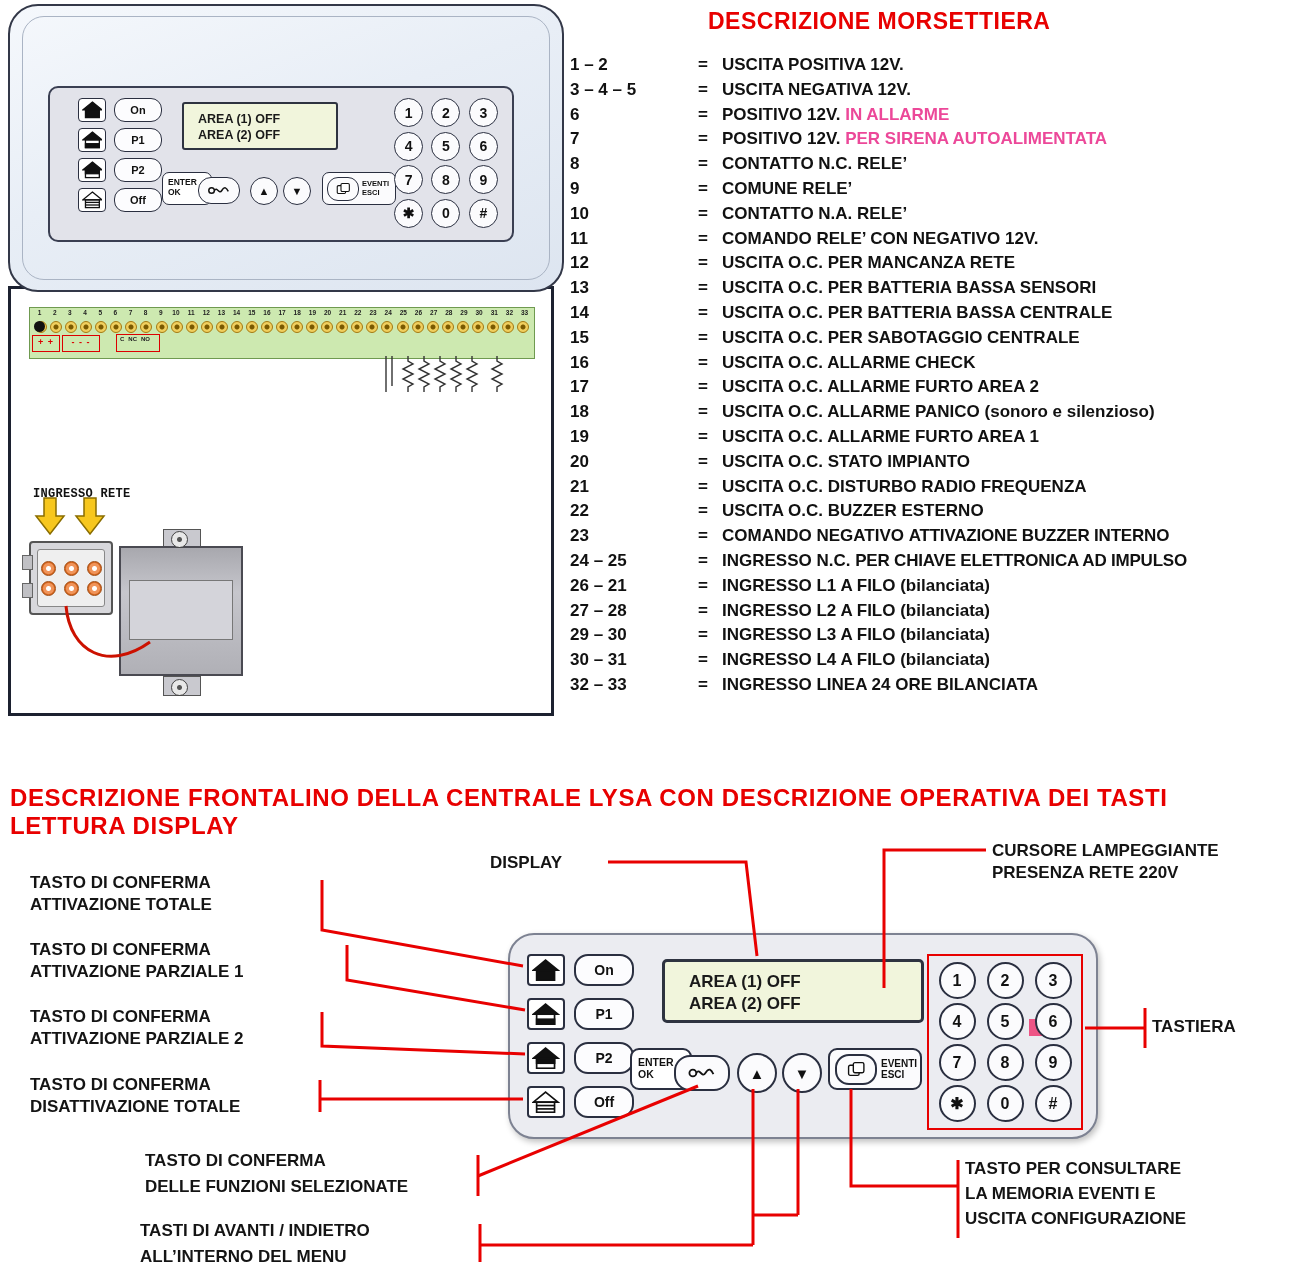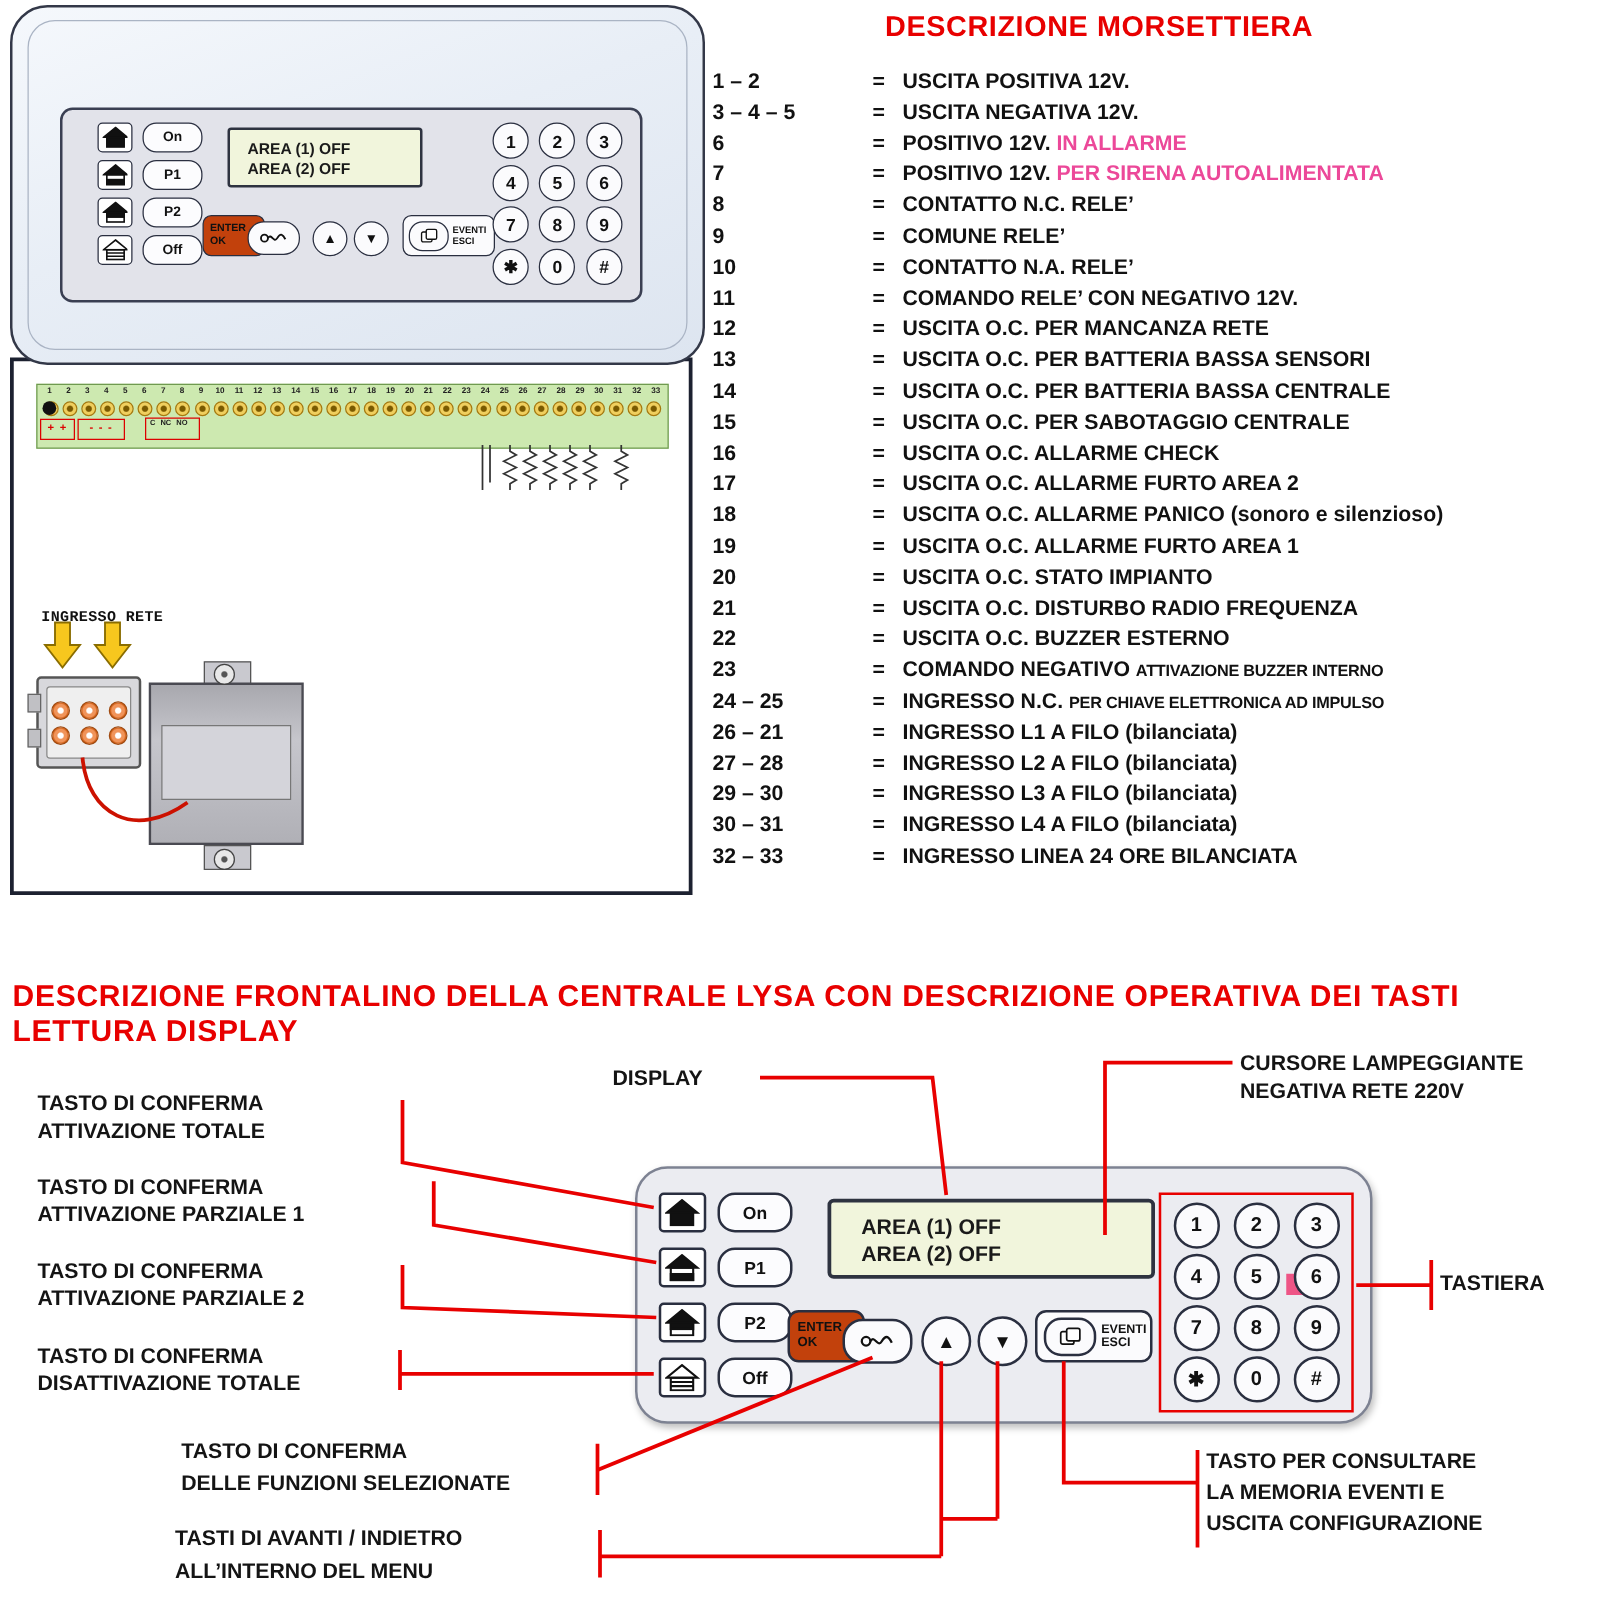--- a/index.html
+++ b/index.html
@@ -44,21 +44,21 @@
   .panel-s .btn-row{left:28px;gap:8px;}
   .panel-s .icon-box{width:26px;height:22px;}
   .panel-s .oval-btn{width:46px;height:22px;border-radius:11px;font-size:11px;}
   .house-svg{width:80%;height:80%;fill:#111;stroke:#111;stroke-width:1.5;}
   .lcd{background:#f1f5dc;border:2px solid #2e3340;border-radius:3px;font-weight:bold;color:#1a1a1a;}
   .disp-s{position:absolute;left:132px;top:14px;width:156px;height:48px;padding:7px 0 0 14px;font-size:12.5px;line-height:16px;box-sizing:border-box;}
   .keypad{display:grid;grid-template-columns:repeat(3,1fr);place-items:center;}
   .keypad-s{position:absolute;left:340px;top:8px;width:112px;height:134px;}
   .key{display:flex;align-items:center;justify-content:center;border-radius:50%;background:#fbfbfd;border:1.8px solid #2a2f40;font-weight:bold;color:#111;}
   .keypad-s .key{width:27px;height:27px;font-size:14px;}
-  .enter-btn{position:absolute;background:#c2410c;border:1.8px solid #2a2f40;font-weight:bold;color:#111;box-sizing:border-box;}
+  .enter-btn{position:absolute;background:#ffffff;border:1.8px solid #2a2f40;font-weight:bold;color:#111;box-sizing:border-box;}
   .enter-s{left:112px;top:84px;width:50px;height:33px;border-radius:7px;font-size:8.5px;line-height:9.5px;padding:5px 0 0 5px;}
   .keyoval{position:absolute;background:#fbfbfd;border:1.8px solid #2a2f40;display:flex;align-items:center;justify-content:center;}
   .keyoval-s{left:148px;top:89px;width:40px;height:25px;border-radius:13px;}
   .key-svg{width:26px;height:13px;stroke:#111;fill:none;stroke-width:1.6;}
   .arrow-btn{position:absolute;border-radius:50%;background:#fbfbfd;border:1.8px solid #2a2f40;display:flex;align-items:center;justify-content:center;color:#111;}
   .up-s,.down-s{width:26px;height:26px;top:89px;font-size:11px;}
   .up-s{left:200px;} .down-s{left:233px;}
   .eventi-btn{position:absolute;background:#fbfbfd;border:1.8px solid #2a2f40;display:flex;align-items:center;box-sizing:border-box;}
   .eventi-s{left:272px;top:84px;width:74px;height:33px;border-radius:7px;gap:3px;padding:0 4px;}
   .pages-oval{border:1.5px solid #2a2f40;display:flex;align-items:center;justify-content:center;background:#fbfbfd;}
@@ -67,21 +67,21 @@
   .eventi-txt{font-weight:bold;color:#111;}
   .eventi-s .eventi-txt{font-size:7.5px;line-height:8.5px;}
 
   
   .mors{position:absolute;left:570px;top:8px;width:716px;z-index:3;}
   .mors-title{font-size:23px;font-weight:bold;color:#e80000;margin:0 0 20px 138px;letter-spacing:.5px;}
   .m-row{display:flex;align-items:baseline;height:24.8px;font-size:17px;font-weight:bold;color:#111;white-space:nowrap;}
   .m-num{width:128px;flex:none;}
   .m-eq{width:24px;flex:none;}
   .m-text .red{color:#ec4899;}
-  .m-text .cond{font-size:13px;letter-spacing:-.2px;}
+  .m-text .cond{font-size:17px;letter-spacing:-.2px;}
 
   
   .sect-title{position:absolute;left:10px;top:784px;width:1280px;font-size:24px;font-weight:bold;color:#e80000;letter-spacing:.6px;z-index:3;}
 
   
   .panel-l{position:absolute;left:508px;top:933px;width:586px;height:202px;border-radius:26px;background:#ebecf1;border:2px solid #7d8292;box-shadow:2px 3px 6px rgba(0,0,0,.25);z-index:3;}
   .panel-l .btn-row{left:17px;gap:9px;}
   .panel-l .icon-box{width:34px;height:28px;border-width:2px;}
   .panel-l .oval-btn{width:56px;height:28px;border-radius:14px;border-width:2px;font-size:14px;}
   .disp-l{position:absolute;left:152px;top:24px;width:262px;height:64px;border-width:3px;border-radius:5px;padding:9px 0 0 24px;font-size:17px;line-height:22px;box-sizing:border-box;}
@@ -539,21 +539,21 @@
         <div class="key">9</div>
         <div class="key">✱</div>
         <div class="key">0</div>
         <div class="key">#</div>
       </div>
   </div>
 
   <div class="lbl lbl-display">DISPLAY</div>
   <div class="lbl lbl-cursore">
     <div>CURSORE LAMPEGGIANTE</div>
-    <div>NEGATIVA RETE 220V</div>
+    <div>PRESENZA RETE 220V</div>
   </div>
   <div class="lbl lbl-l1">
     <div>TASTO DI CONFERMA</div>
     <div>ATTIVAZIONE TOTALE</div>
   </div>
   <div class="lbl lbl-l2">
     <div>TASTO DI CONFERMA</div>
     <div>ATTIVAZIONE PARZIALE 1</div>
   </div>
   <div class="lbl lbl-l3">

